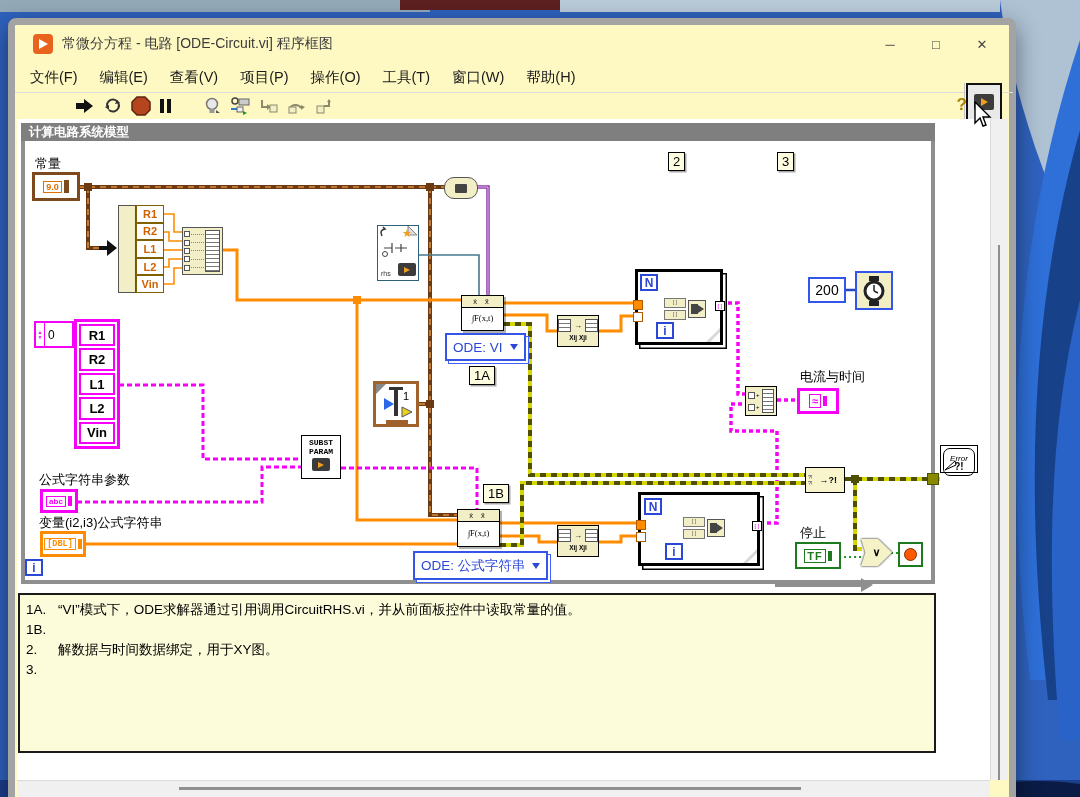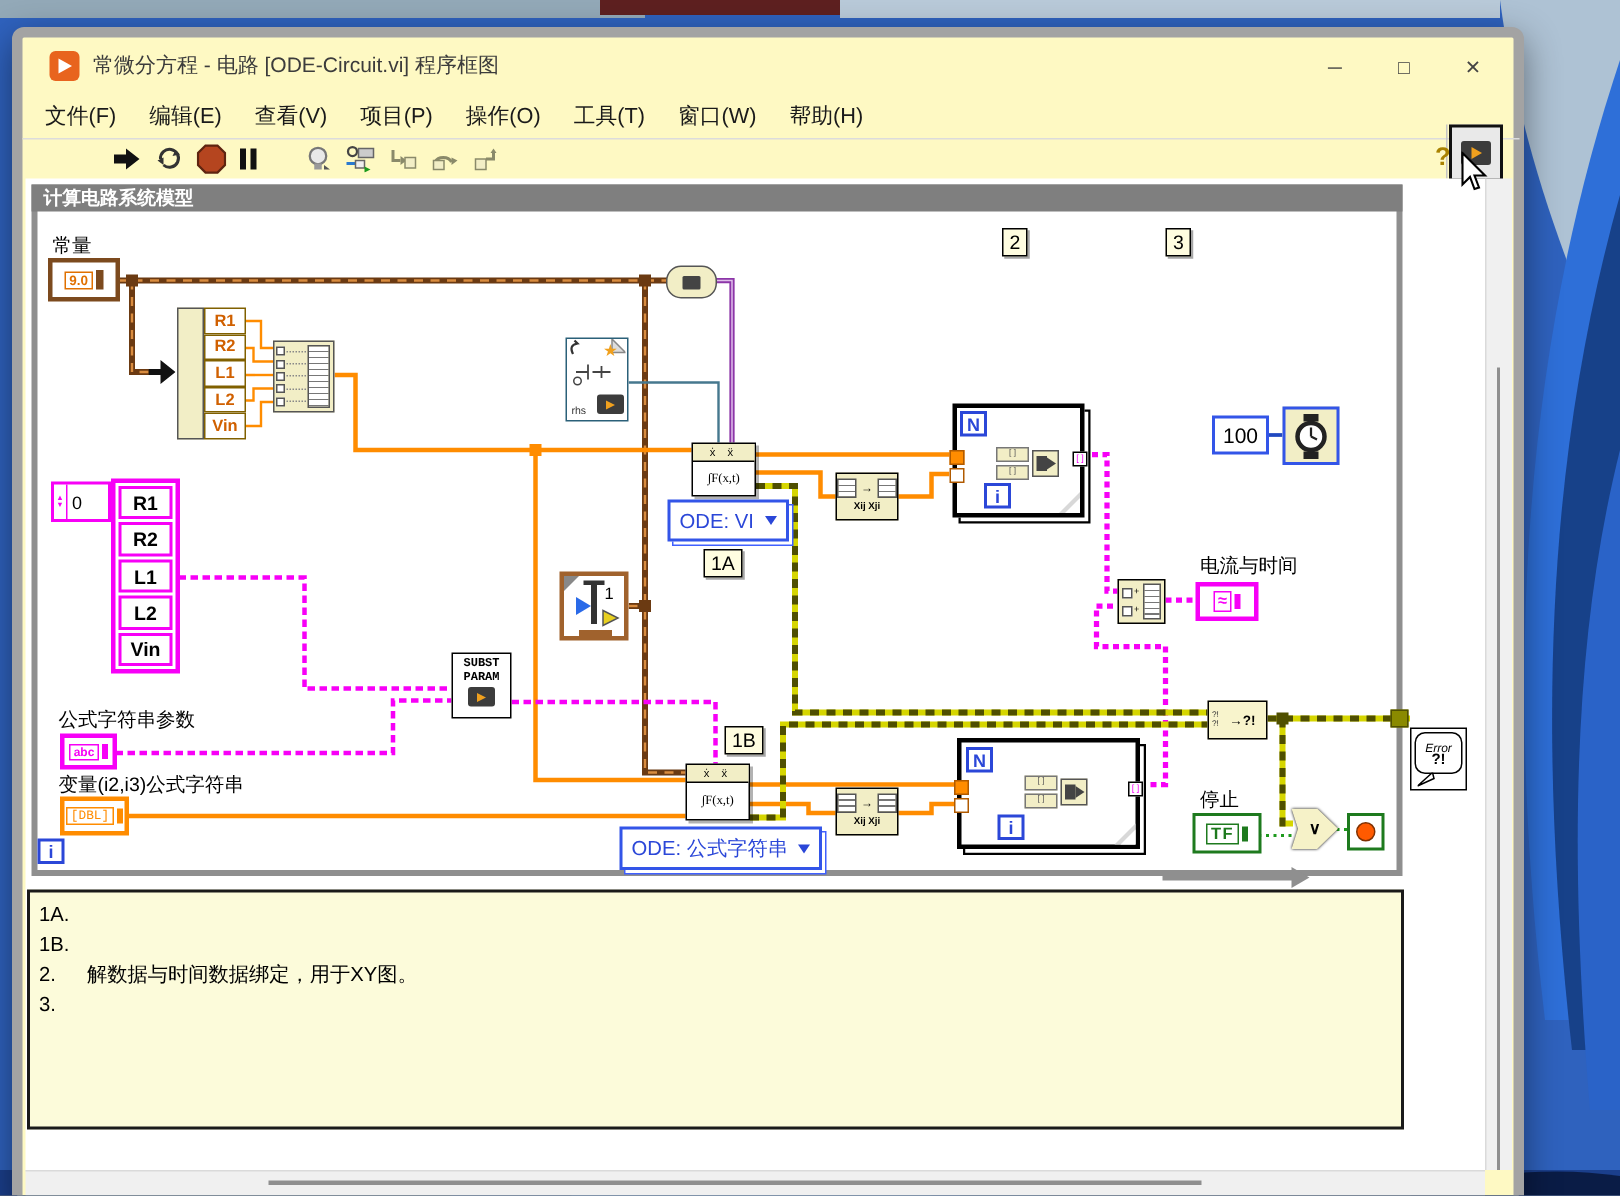--- a/index.html
+++ b/index.html
@@ -332,21 +332,21 @@
     </div>
 
     <div class="lbl" style="left:22px;top:352px;">公式字符串参数</div>
     <div class="termbox" style="left:23px;top:370px;width:38px;height:24px;border:3px solid #f700f7;color:#f700f7;text-align:center;">
       <div class="inner1" style="font-size:8px;font-weight:bold;">abc</div>
       <div style="width:4px;height:10px;background:#f700f7;margin-left:2px;"></div>
     </div>
 
     <div class="lbl" style="left:22px;top:395px;">变量(i2,i3)公式字符串</div>
     <div class="termbox" style="left:23px;top:412px;width:46px;height:26px;border:3px solid #ff8c00;color:#ff8c00;">
-      <div class="inner1" style="font-size:8.5px;font-weight:normal;font-family:'Liberation Mono',monospace;">[DBL]</div>
+      <div class="inner1" style="font-size:8.5px;font-weight:bold;font-family:'Liberation Mono',monospace;">[DBL]</div>
       <div style="width:4px;height:10px;background:#ff8c00;margin-left:2px;"></div>
     </div>
 
     <div class="nibox" style="left:8px;top:440px;z-index:5;">i</div>
 
     <div class="node" style="left:284px;top:316px;width:40px;height:44px;display:flex;flex-direction:column;align-items:center;z-index:5;">
       <div style="font-size:8px;font-weight:bold;line-height:9px;margin-top:2px;font-family:'Liberation Mono',monospace;">SUBST</div>
       <div style="font-size:8px;font-weight:bold;line-height:9px;font-family:'Liberation Mono',monospace;">PARAM</div>
       <div style="width:18px;height:13px;background:#3c3c3c;border-radius:2px;margin-top:2px;display:flex;align-items:center;justify-content:center;">
         <div style="width:0;height:0;border-style:solid;border-width:3.5px 0 3.5px 6px;border-color:transparent transparent transparent #f0a01e;"></div>
@@ -458,21 +458,21 @@
         </div>
       </div>
       <div class="tunnel out" style="right:-5px;top:26px;">[ ]</div>
       <div class="curl"></div>
           <div class="curl2"></div>
     </div>
 
     <div class="tag" style="left:651px;top:33px;">2</div>
     <div class="tag" style="left:760px;top:33px;">3</div>
 
-    <div class="termbox" style="left:791px;top:158px;width:38px;height:26px;border:2px solid #3355e8;font-size:14px;">100</div>
+    <div class="termbox" style="left:791px;top:158px;width:38px;height:26px;border:2px solid #3355e8;font-size:14px;">200</div>
     <div class="abs" style="left:838px;top:152px;width:38px;height:39px;background:#f2eec6;border:2px solid #3355e8;box-sizing:border-box;z-index:5;display:flex;align-items:center;justify-content:center;">
       <svg width="26" height="30">
         <rect x="8" y="0" width="10" height="5" fill="#222"></rect>
             <rect x="8" y="25" width="10" height="5" fill="#222"></rect>
         <circle cx="13" cy="15" r="9" fill="#fff" stroke="#222" stroke-width="3"></circle>
         <path d="M13,15 L13,9 M13,15 L17,17" stroke="#222" stroke-width="1.5"></path>
       </svg>
     </div>
 
     <div class="node paleyellow" style="left:728px;top:267px;width:32px;height:30px;z-index:5;display:flex;">
@@ -496,21 +496,21 @@
 
     <div class="node" style="left:788px;top:348px;width:40px;height:26px;background:#f8f4cc;z-index:5;display:flex;align-items:center;">
       <div style="display:flex;flex-direction:column;font-size:5.5px;line-height:6px;padding-left:2px;color:#333;">
         <span>?!</span>
         <span>?!</span>
       </div>
       <div style="flex:1;text-align:center;font-size:9px;font-weight:bold;">→?!</div>
     </div>
     <div class="abs" style="left:910px;top:354px;width:12px;height:12px;background:#8a8a00;border:1.5px solid #4f4f00;box-sizing:border-box;z-index:6;"></div>
 
-    <div class="abs" style="left:923px;top:326px;width:38px;height:42px;background:#fff;border:1.5px solid #000;z-index:5;box-sizing:border-box;margin-top:40px;">
+    <div class="abs" style="left:923px;top:326px;width:38px;height:28px;background:#fff;border:1.5px solid #000;z-index:5;box-sizing:border-box;">
       <div style="margin:2px;border:1px solid #000;border-radius:7px;height:26px;display:flex;flex-direction:column;align-items:center;justify-content:center;">
         <span style="font-size:8px;font-style:italic;">Error</span>
         <span style="font-size:10px;font-weight:bold;line-height:8px;">?!</span>
       </div>
       <svg width="12" height="10" style="position:absolute;left:4px;bottom:1px;">
             <path d="M10,0 L0,9 L11,4 Z" fill="#fff" stroke="#000" stroke-width="1"></path>
           </svg>
     </div>
 
     <div class="lbl" style="left:783px;top:405px;">停止</div>
@@ -523,20 +523,21 @@
         <span>∨</span>
       </div>
     </div>
     <div class="abs" style="left:881px;top:423px;width:25px;height:25px;border:2px solid #1e7a1e;background:#fff;box-sizing:border-box;display:flex;align-items:center;justify-content:center;z-index:5;">
       <div style="width:13px;height:13px;border-radius:50%;background:#ff5a00;border:1.5px solid #803000;box-sizing:border-box;"></div>
     </div>
 
     <div class="comment">
       <div class="crow">
         <span class="cmark">1A.</span>
+        <span>“VI”模式下，ODE求解器通过引用调用CircuitRHS.vi，并从前面板控件中读取常量的值。</span>
       </div>
       <div class="crow">
         <span class="cmark">1B.</span>
       </div>
       <div class="crow">
         <span class="cmark">2.</span>
         <span>解数据与时间数据绑定，用于XY图。</span>
       </div>
       <div class="crow">
         <span class="cmark">3.</span>

